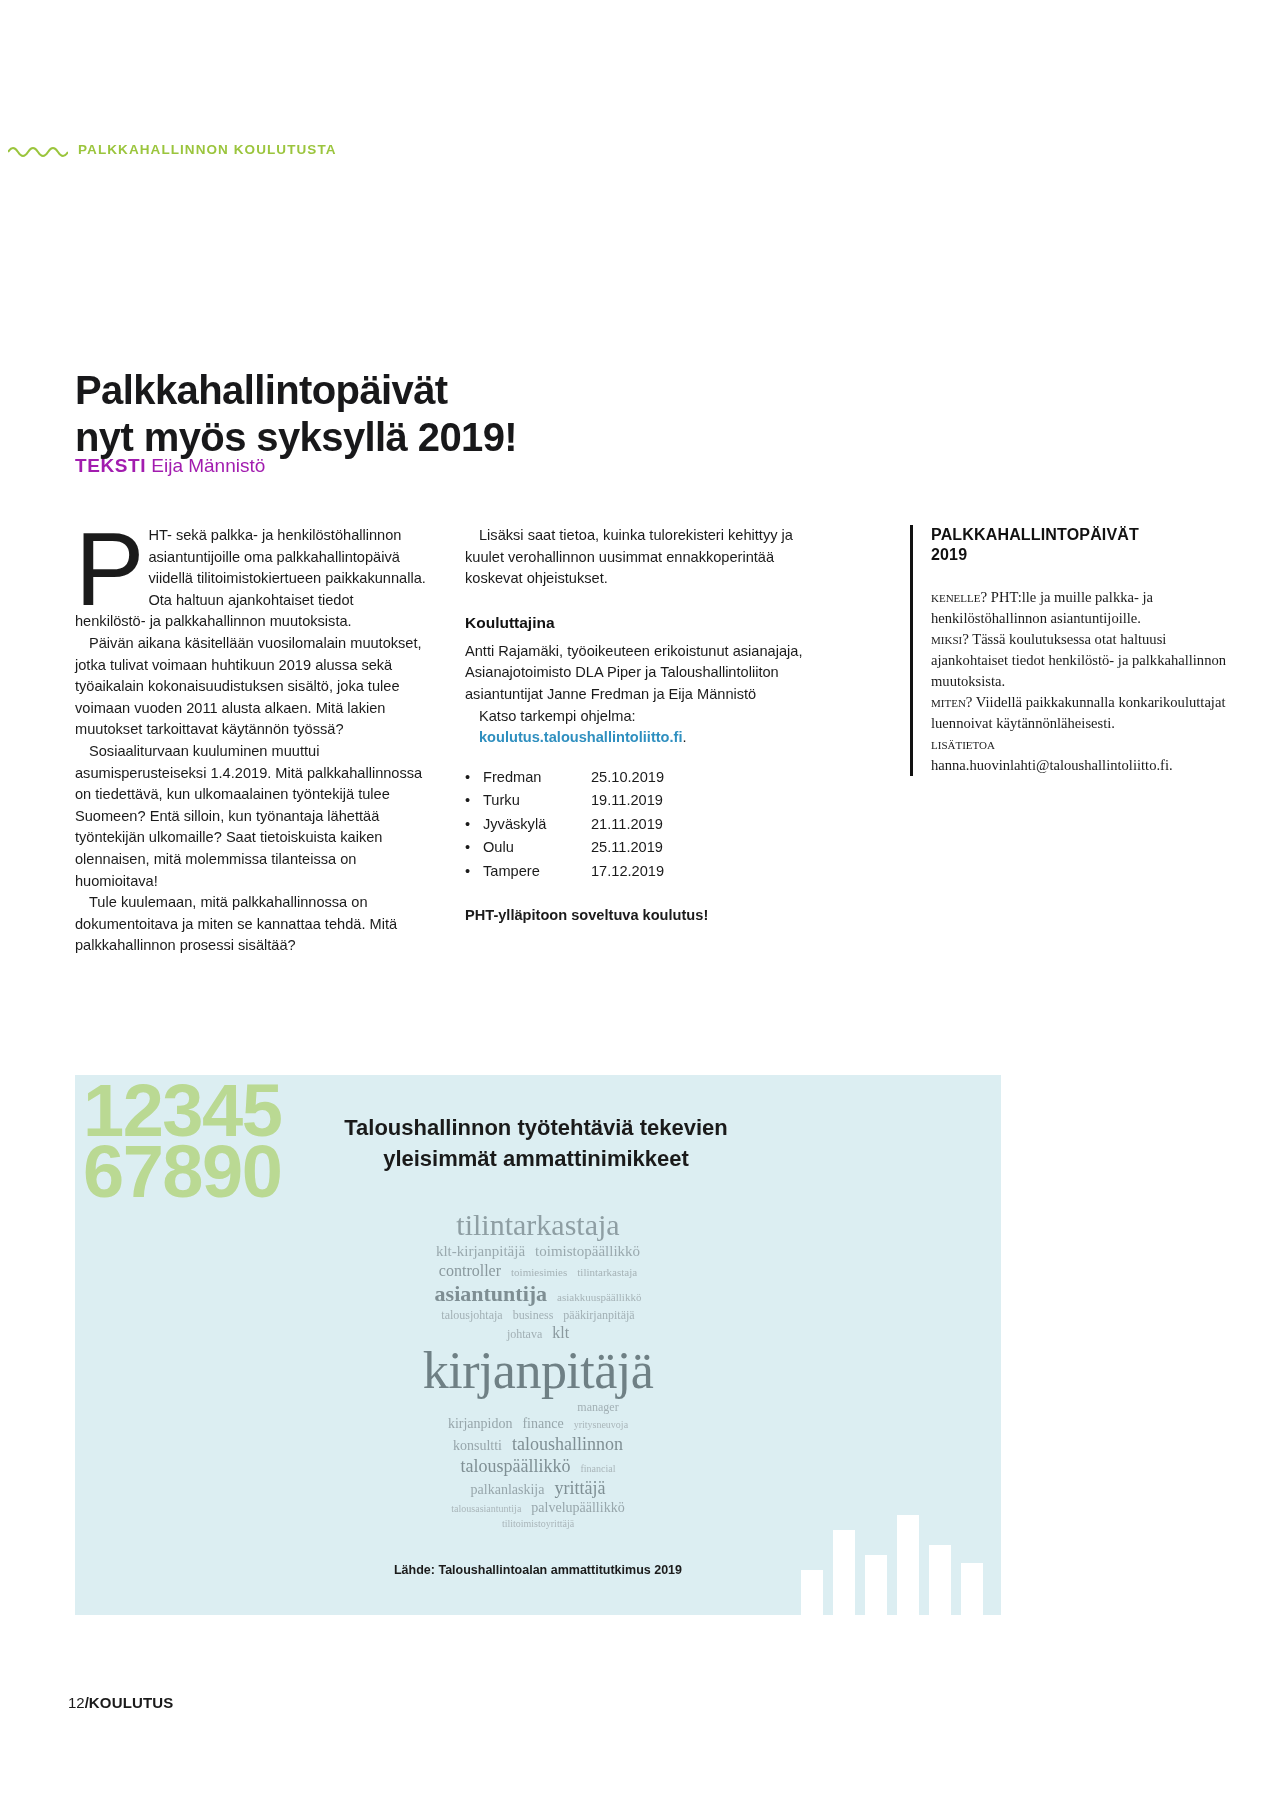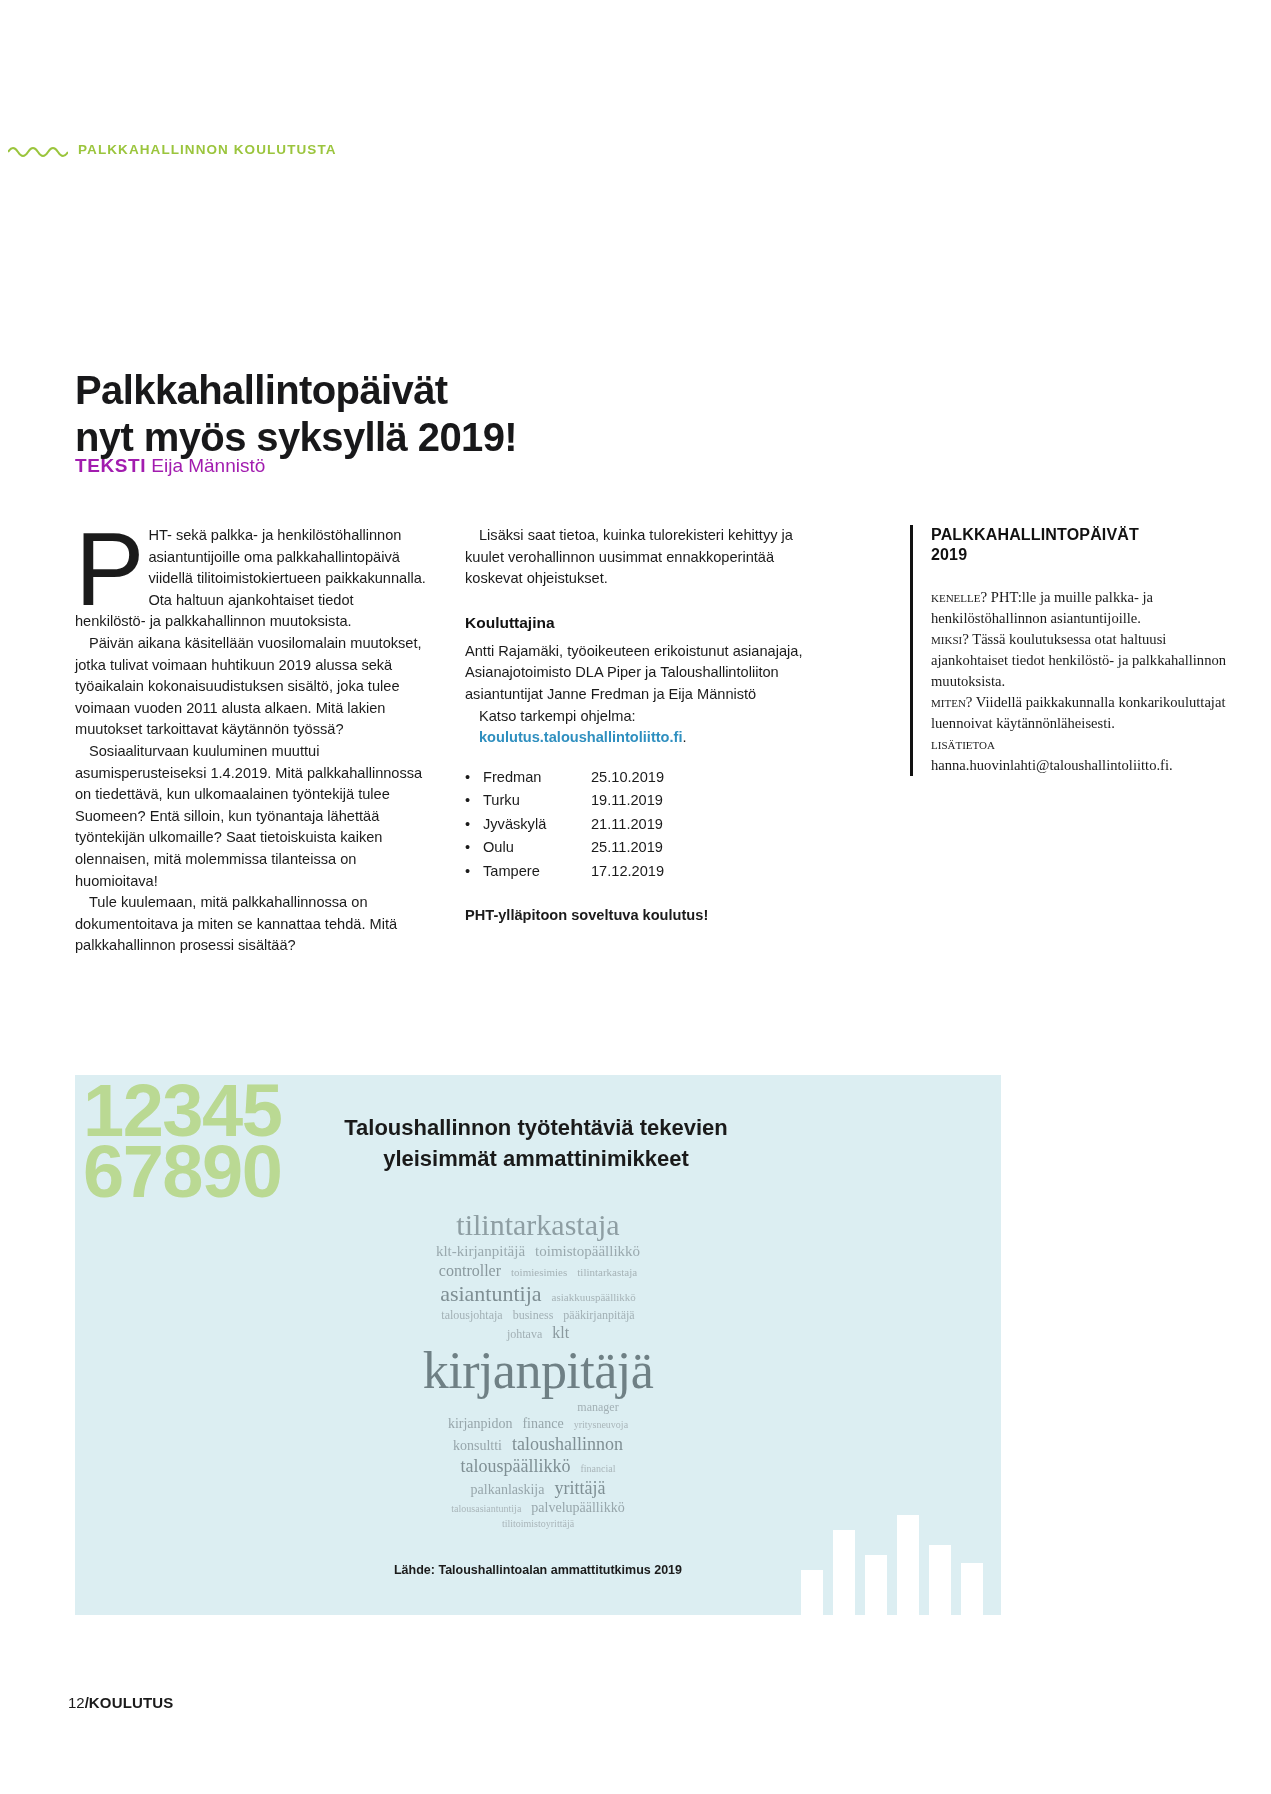--- a/index.html
+++ b/index.html
@@ -221,21 +221,21 @@
     align-items: baseline;
     justify-content: center;
     gap: 10px;
     line-height: 1;
     margin-bottom: 4px;
   }
   .wc-1 { font-size: 30px; color: #8e9ea3; }
   .wc-2 { font-size: 15px; color: #9aa9ae; }
   .wc-3 { font-size: 11px; color: #a6b3b7; }
   .wc-4 { font-size: 16px; color: #8a999e; }
-  .wc-5 { font-size: 22px; color: #7e8e93; }
+  .wc-5 { font-size: 22px; color: #7e8e93; font-weight: bold; }
   .wc-6 { font-size: 12px; color: #a2b0b5; }
   .wc-big { font-size: 52px; color: #6f8085; letter-spacing: -0.01em; }
   .wc-7 { font-size: 18px; color: #7f8f94; }
   .wc-8 { font-size: 14px; color: #97a6ab; }
   .wc-9 { font-size: 10px; color: #aab6ba; }
   .fig-source {
     position: absolute;
     left: 0;
     right: 0;
     bottom: 38px;

